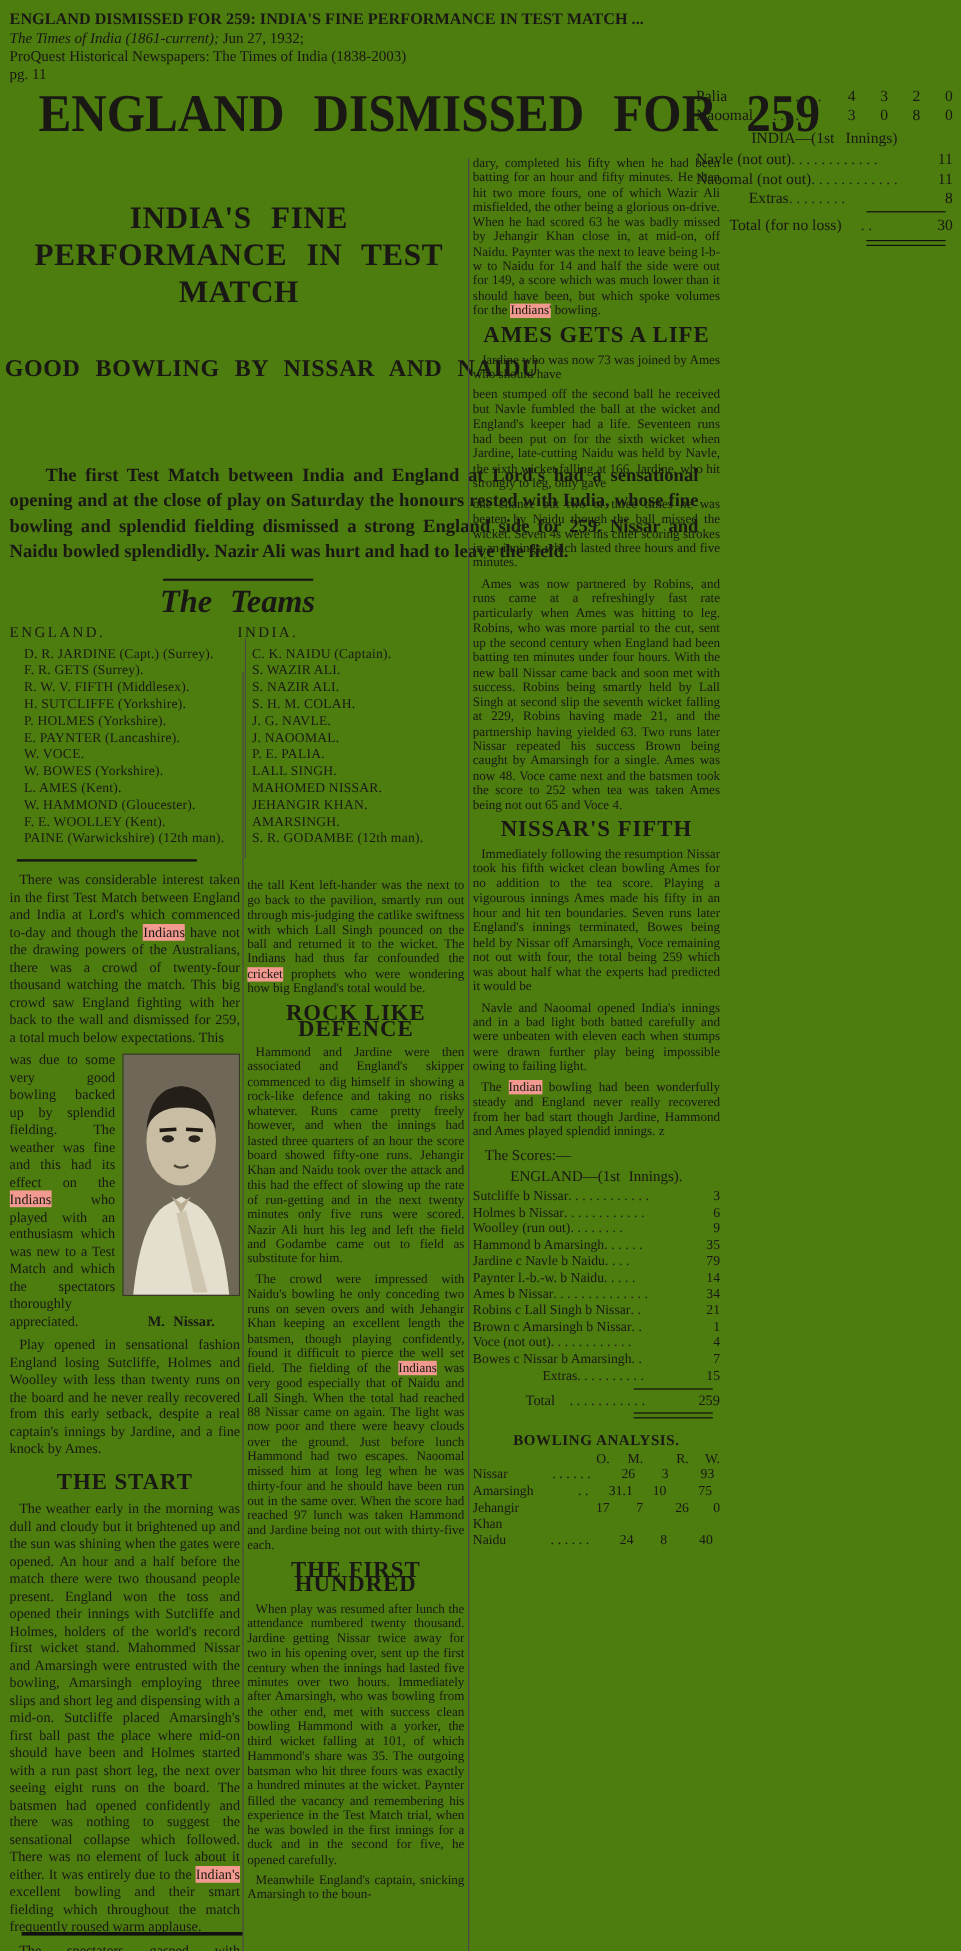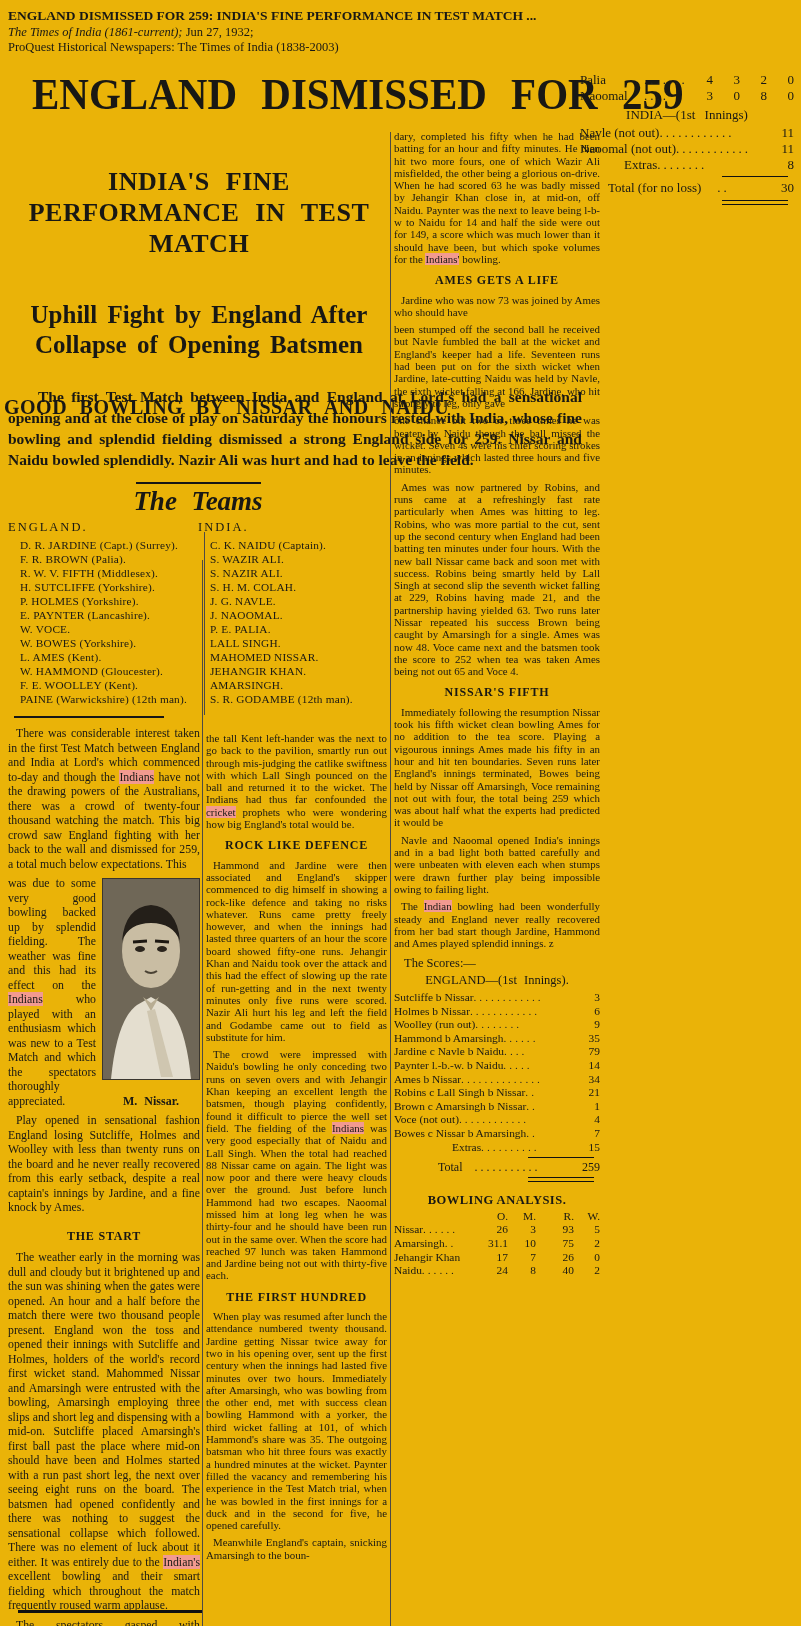--- a/index.html
+++ b/index.html
@@ -1,16 +1,16 @@
 <!DOCTYPE html>
 <html><head>
 <meta charset="utf-8">
 <style>
   html,body{margin:0;padding:0;background:#e8e6e0;}
-  #page{position:relative;width:801px;height:1626px;background:#eab308;overflow:hidden;
+  #page{position:relative;width:801px;height:1626px;background:#4d7c0f;overflow:hidden;
         font-family:"Liberation Serif","DejaVu Serif",serif;color:#191814;}
   .abs{position:absolute;}
   
   #meta{left:8px;top:8px;width:620px;}
   #meta .m1{font-weight:bold;font-size:13.5px;}
   #meta .m2{font-size:12.5px;margin-top:1px;}
   #meta .m2 .it{font-style:italic;}
   #meta .m3,#meta .m4{font-size:12.5px;}
   
   #headline{left:32px;top:68px;width:545px;font-size:41px;font-weight:700;
@@ -52,21 +52,21 @@
   .bcol p{margin:0 0 5px;text-align:justify;}
   #col-left{left:8px;top:714px;width:192px;height:912px;overflow:hidden;font-size:11.8px;line-height:14.5px;}
   #col-left p{text-indent:8px;}
   #col-left .toprule{width:150px;border-top:2.5px solid #161616;margin:2px 0 8px 6px;}
   #col-mid{left:206px;top:714px;width:181px;height:912px;overflow:hidden;font-size:10.9px;line-height:12.3px;}
   #col-mid p{text-indent:7px;}
   #col-mid .first{margin-top:18px;}
   #col-right{left:394px;top:130px;width:206px;height:1496px;overflow:hidden;font-size:10.9px;line-height:12.3px;}
   #col-right p{text-indent:7px;}
   p.noindent{text-indent:0 !important;}
-  .sec-head{text-align:center;font-weight:700;font-size:12px;letter-spacing:0.8px;margin:9px 0 7px;}
+  .sec-head{text-align:center;font-weight:700;font-size:19px;letter-spacing:0.8px;margin:9px 0 7px;}
   .hl{background:#f29a90;}
   
   .photo-float-r{float:right;width:98px;margin:2px 0 4px 6px;}
   .photo-float-l{float:left;width:104px;margin:2px 8px 2px 0;}
   .photo-frame{border:1px solid #3a362f;line-height:0;}
   .caption{text-align:center;font-weight:700;font-size:12px;line-height:14px;margin-top:14px;word-spacing:4px;}
   .clear{clear:both;}
   
   .scores-label{font-size:12.5px;margin:8px 0 4px 10px;}
   .scores-title{text-align:center;font-size:12.5px;word-spacing:4px;margin-bottom:5px;}
@@ -74,34 +74,35 @@
   .sc-label{white-space:nowrap;}
   .sc-val{width:26px;text-align:right;}
   .sc-extras .sc-label{padding-left:58px;}
   .sc-total{display:flex;font-size:12px;margin-top:3px;gap:12px;}
   .sc-total .sc-label{padding-left:44px;}
   
   .ba-title{text-align:center;font-weight:700;font-size:12.5px;letter-spacing:0.5px;margin:12px 0 3px;}
   .ba-head,.ba-row{display:grid;grid-template-columns:1fr 34px 28px 38px 26px;font-size:11.4px;line-height:13.6px;}
   .ba-head span{text-align:right;}
   .ba-num{text-align:right;}
-  .ba-name{display:flex;}
+  .ba-name{display:flex;gap:37px;}
   .ba-name .dots{overflow:hidden;white-space:nowrap;letter-spacing:3px;flex:1;}
   
   #bottomrule{left:18px;top:1610px;width:184px;border-top:3px solid #111;}
 </style>
 </head>
 <body>
 
 <div id="page">
 
   <div class="abs" id="meta">
     <div class="m1">ENGLAND DISMISSED FOR 259: INDIA'S FINE PERFORMANCE IN TEST MATCH ...</div>
     <div class="m2"><span class="it">The Times of India (1861-current);</span><span> Jun 27, 1932;</span></div>
     <div class="m3">ProQuest Historical Newspapers: The Times of India (1838-2003)</div>
+    <div class="m4">pg. 11</div>
   </div>
 
   <div class="abs" id="headline">ENGLAND DISMISSED FOR 259</div>
 
   <div class="abs" id="topbox">
     <div class="tb-row">
       <span class="tb-name">Palia</span>
       <span class="tb-dots">........</span>
       <span class="tb-c">4</span>
       <span class="tb-c">3</span>
@@ -136,34 +137,33 @@
     <div class="tb-total">
       <span class="tb-label">Total  (for no loss)</span>
       <span class="tb-dots">..</span>
       <span class="tb-val">30</span>
     </div>
     <div class="dbl-r"></div>
   </div>
 
   <div class="abs" id="subheads">
     <div id="h-india">INDIA'S  FINE  PERFORMANCE  IN TEST  MATCH</div>
-    <div id="h-uphill">Uphill Fight by England After Collapse of Opening Batsmen</div>
     <div id="h-good">GOOD BOWLING BY NISSAR AND NAIDU</div>
   </div>
 
   <div class="abs" id="lead">The first Test Match between India and England at Lord's had a sensational opening and at the close of play on Saturday the honours rested with India, whose fine bowling and splendid fielding dismissed a strong England side for 259. Nissar and Naidu bowled splendidly. Nazir Ali was hurt and had to leave the field.</div>
 
   <div class="abs" id="teams">
     <div class="trule"></div>
     <div class="ttitle">The  Teams</div>
     <div class="tcols">
       <div class="tcol">
         <div class="thead">ENGLAND.</div>
         <div class="titem">D. R. JARDINE (Capt.) (Surrey).</div>
-        <div class="titem">F. R. BROWN (Palia).</div>
+        <div class="titem">F. R. GETS (Surrey).</div>
         <div class="titem">R. W. V. FIFTH (Middlesex).</div>
         <div class="titem">H. SUTCLIFFE (Yorkshire).</div>
         <div class="titem">P. HOLMES (Yorkshire).</div>
         <div class="titem">E. PAYNTER (Lancashire).</div>
         <div class="titem">W. VOCE.</div>
         <div class="titem">W. BOWES (Yorkshire).</div>
         <div class="titem">L. AMES (Kent).</div>
         <div class="titem">W. HAMMOND (Gloucester).</div>
         <div class="titem">F. E. WOOLLEY (Kent).</div>
         <div class="titem wrapok">PAINE (Warwickshire) (12th man).</div>

